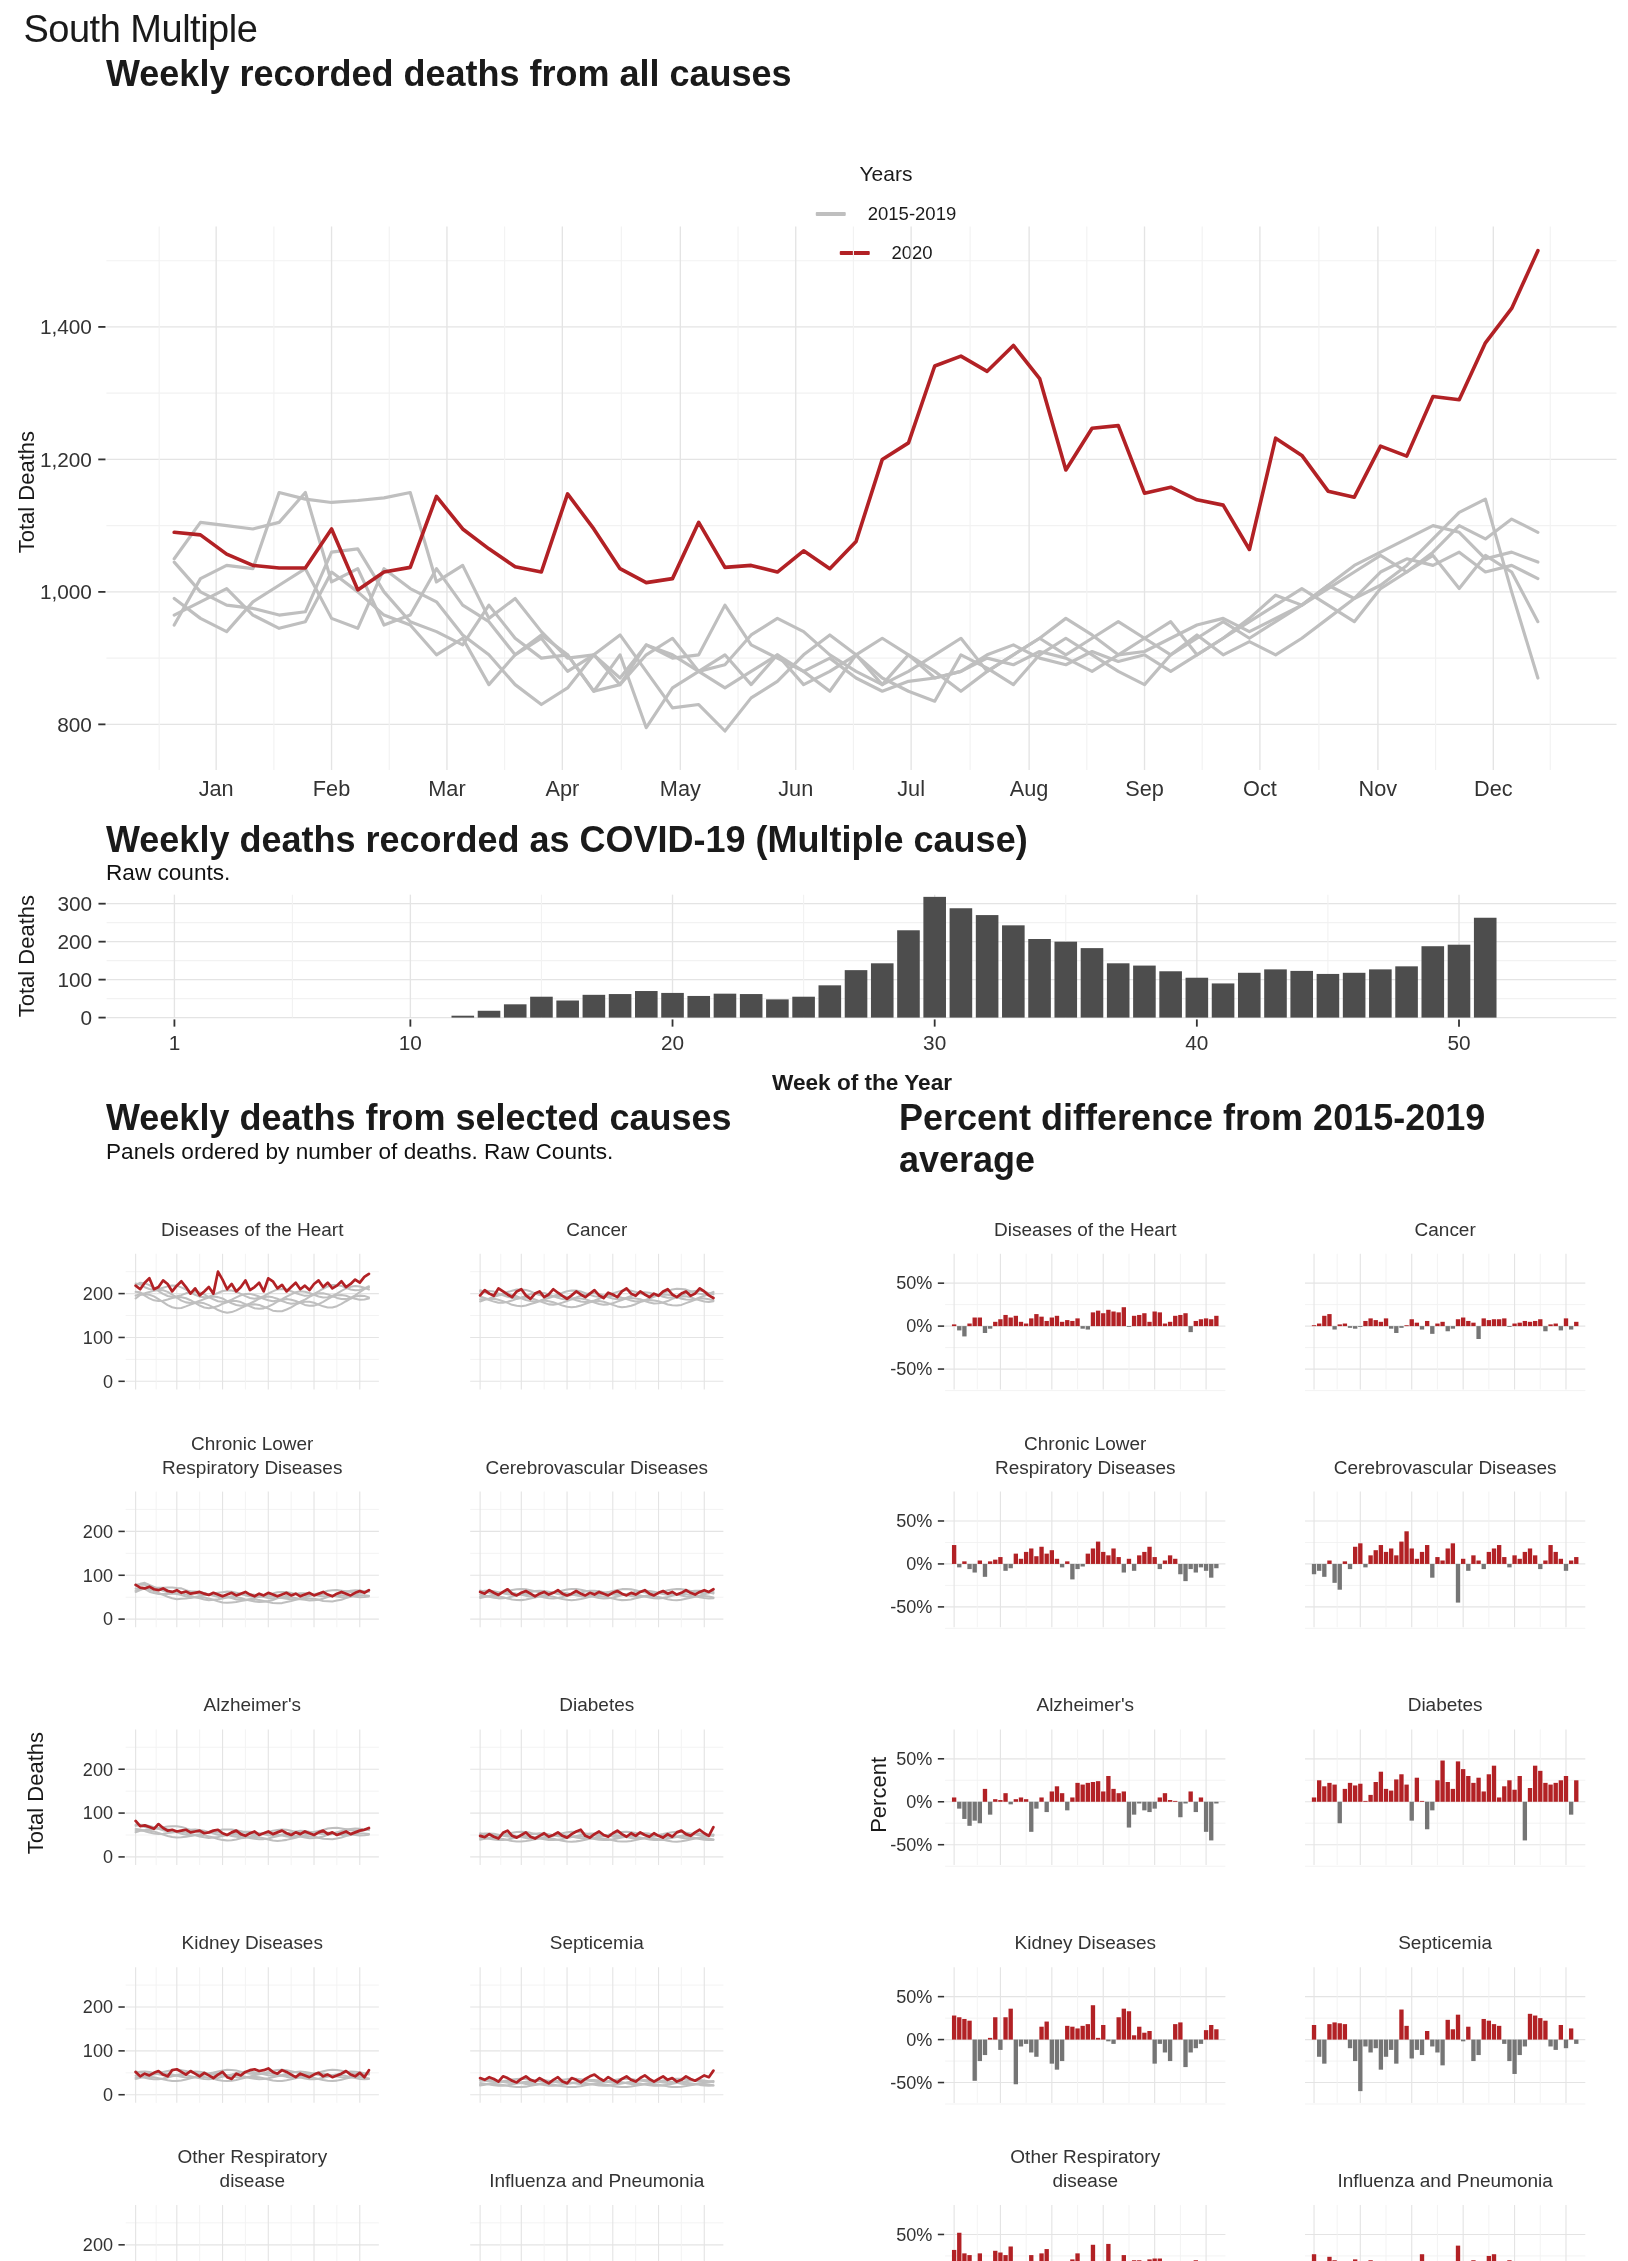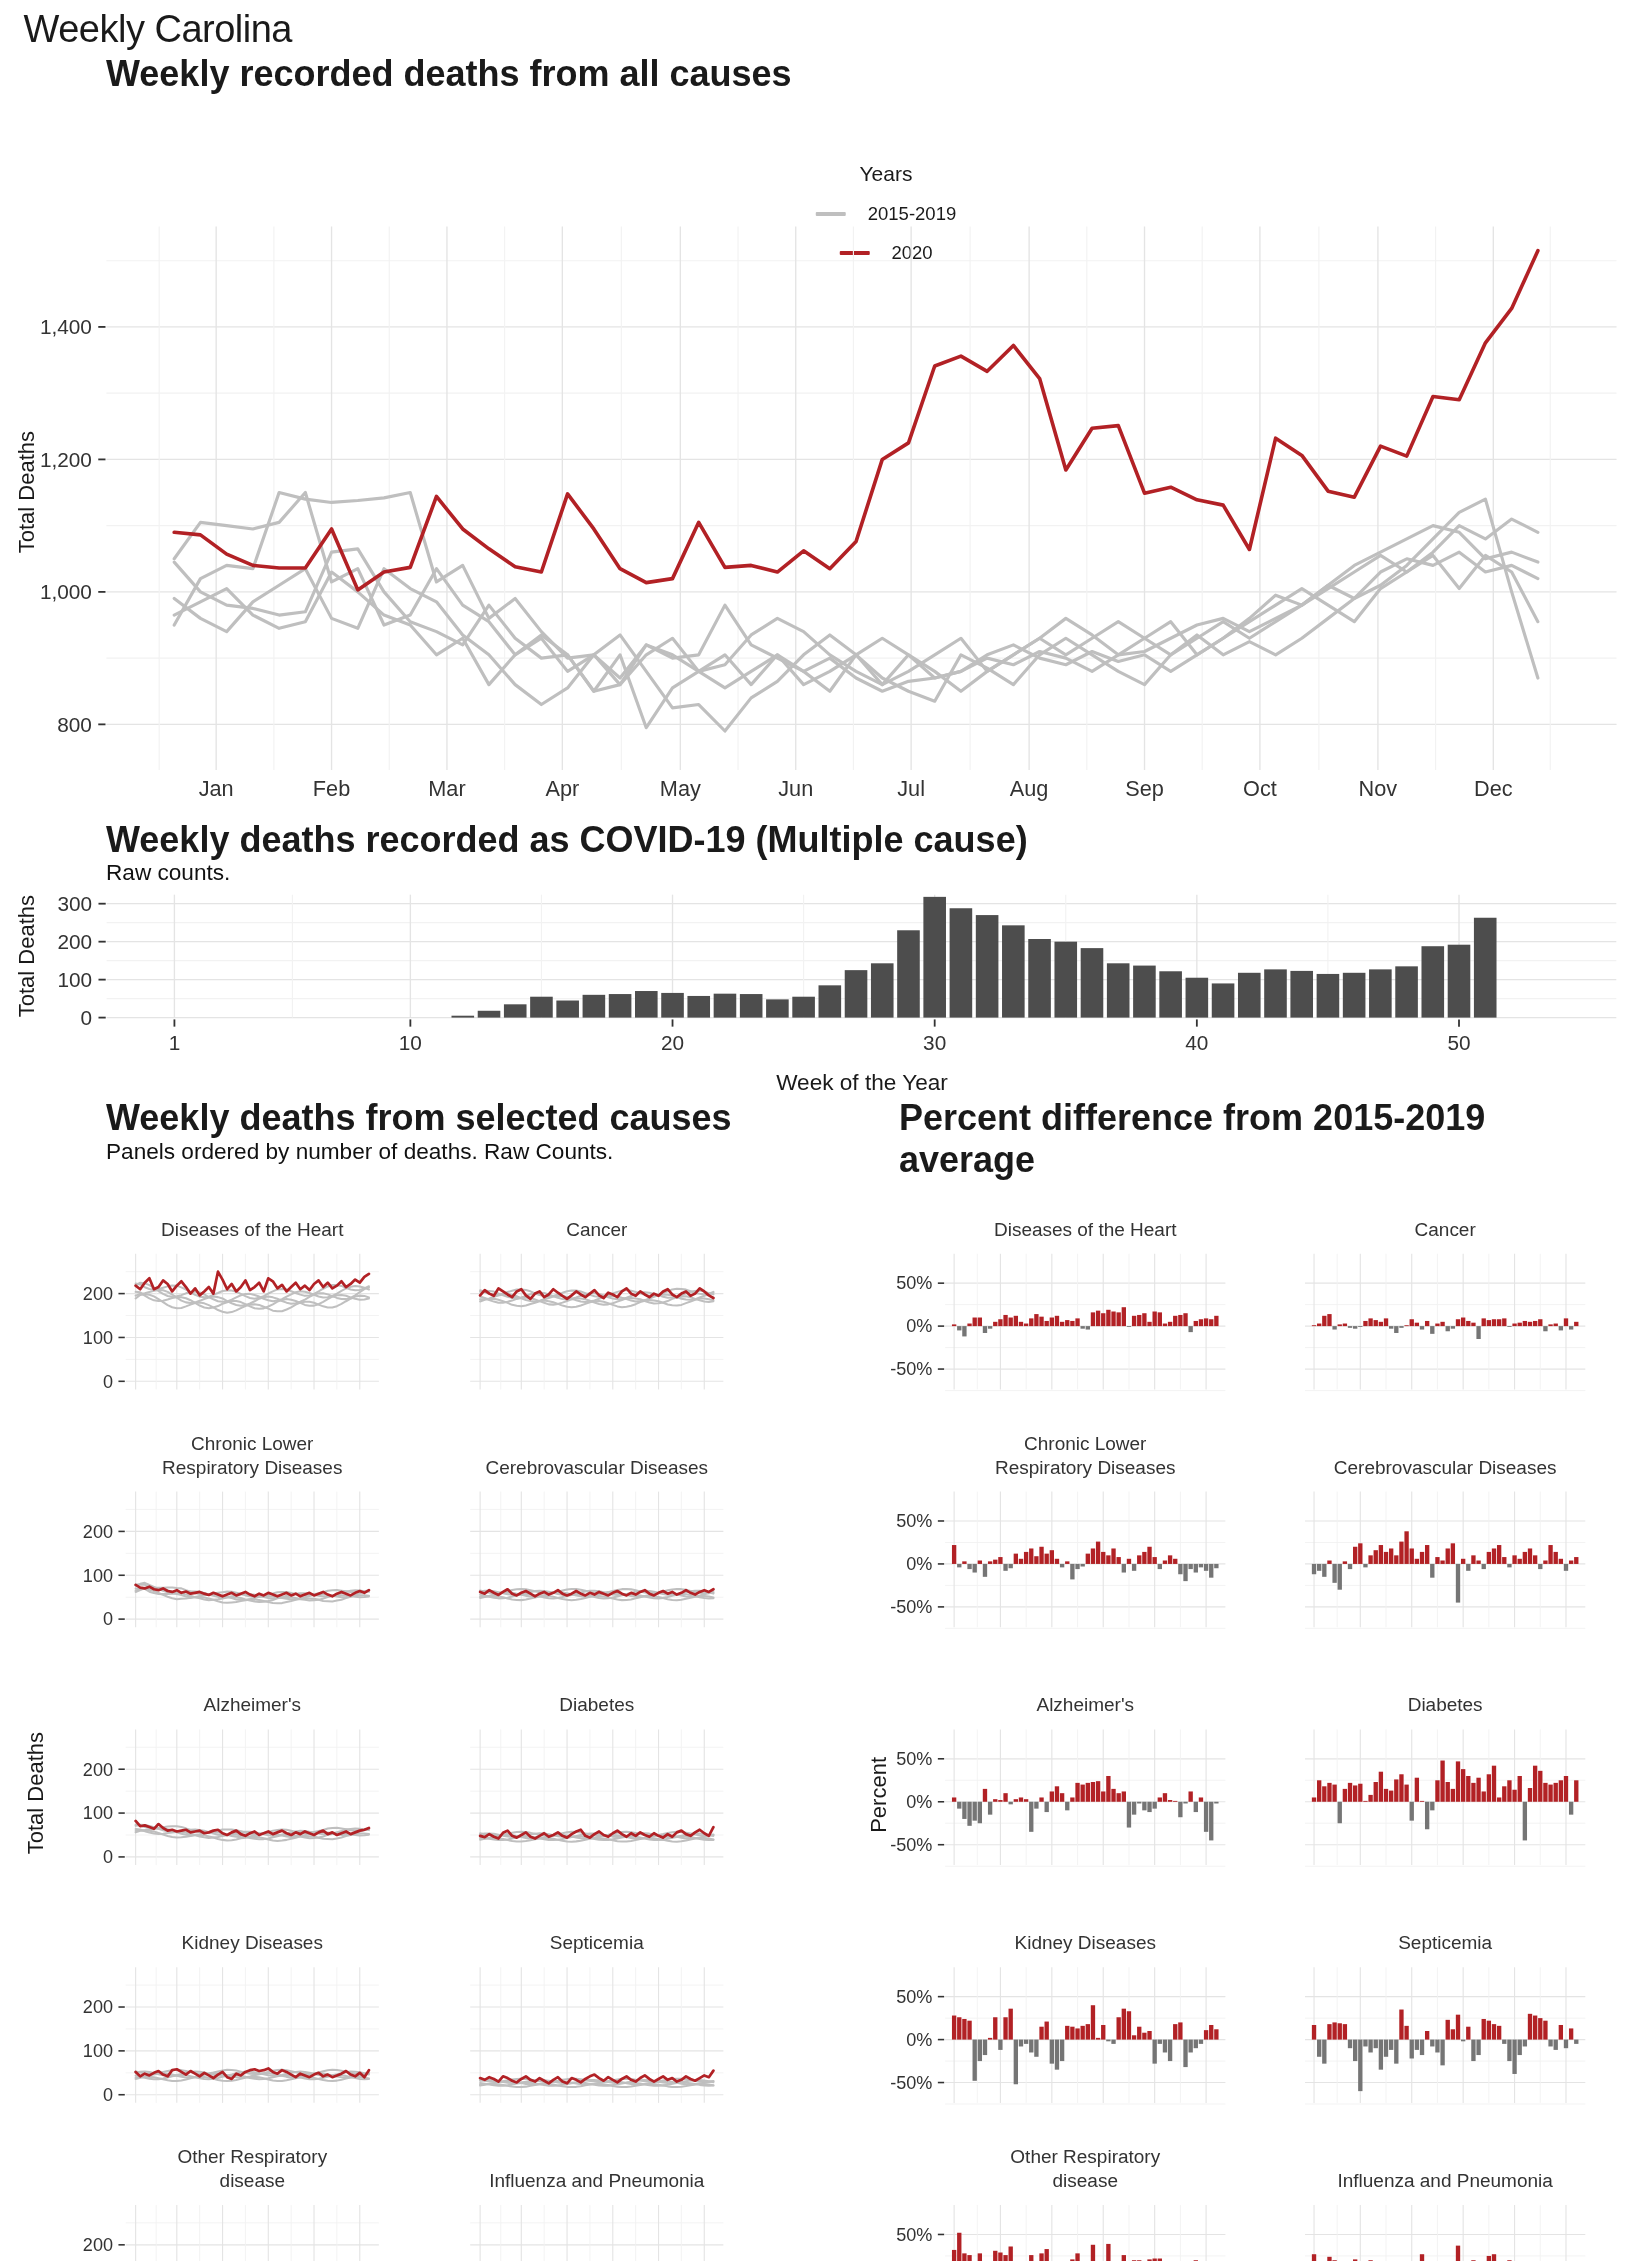--- a/index.html
+++ b/index.html
@@ -15,30 +15,30 @@
   #legend .lg-label{font-size:21px;}
   #legend .lg-item{display:flex;align-items:center;gap:22px;font-size:18.5px;}
   .lg-swatch{width:30px;height:4.5px;border-radius:0.9px;}
   #c2-title{left:106px;top:819px;}
   #c2-sub{left:106px;top:860px;}
   #c3-title{left:106px;top:1097px;}
   #c3-sub{left:106px;top:1139px;}
   #c4-title{left:899px;top:1097px;}
   .vlab{position:absolute;writing-mode:vertical-rl;transform:rotate(180deg);
         font-size:22px;color:#1a1a1a;}
-  .xlab{position:absolute;font-size:22.6px;color:#1a1a1a;transform:translateX(-50%);}
+  .xlab{position:absolute;font-size:22.6px;color:#1a1a1a;transform:translateX(-50%);font-weight:bold;}
   svg{position:absolute;display:block;}
   svg text{font-family:"Liberation Sans", sans-serif;}
 </style>
 </head>
 <body>
 
 <div id="page">
 
-  <div id="state-title" class="abs">Weekly Carolina</div>
+  <div id="state-title" class="abs">South Multiple</div>
 
   <div id="c1-title" class="abs chart-title">Weekly recorded deaths from all causes</div>
 
   <div id="legend" class="abs">
     <span class="lg-label">Years</span>
     <span class="lg-item">
       <span class="lg-swatch" id="sw-gray" style="background: rgb(191, 191, 191);"></span>
       <span>2015-2019</span>
     </span>
     <span class="lg-item">

